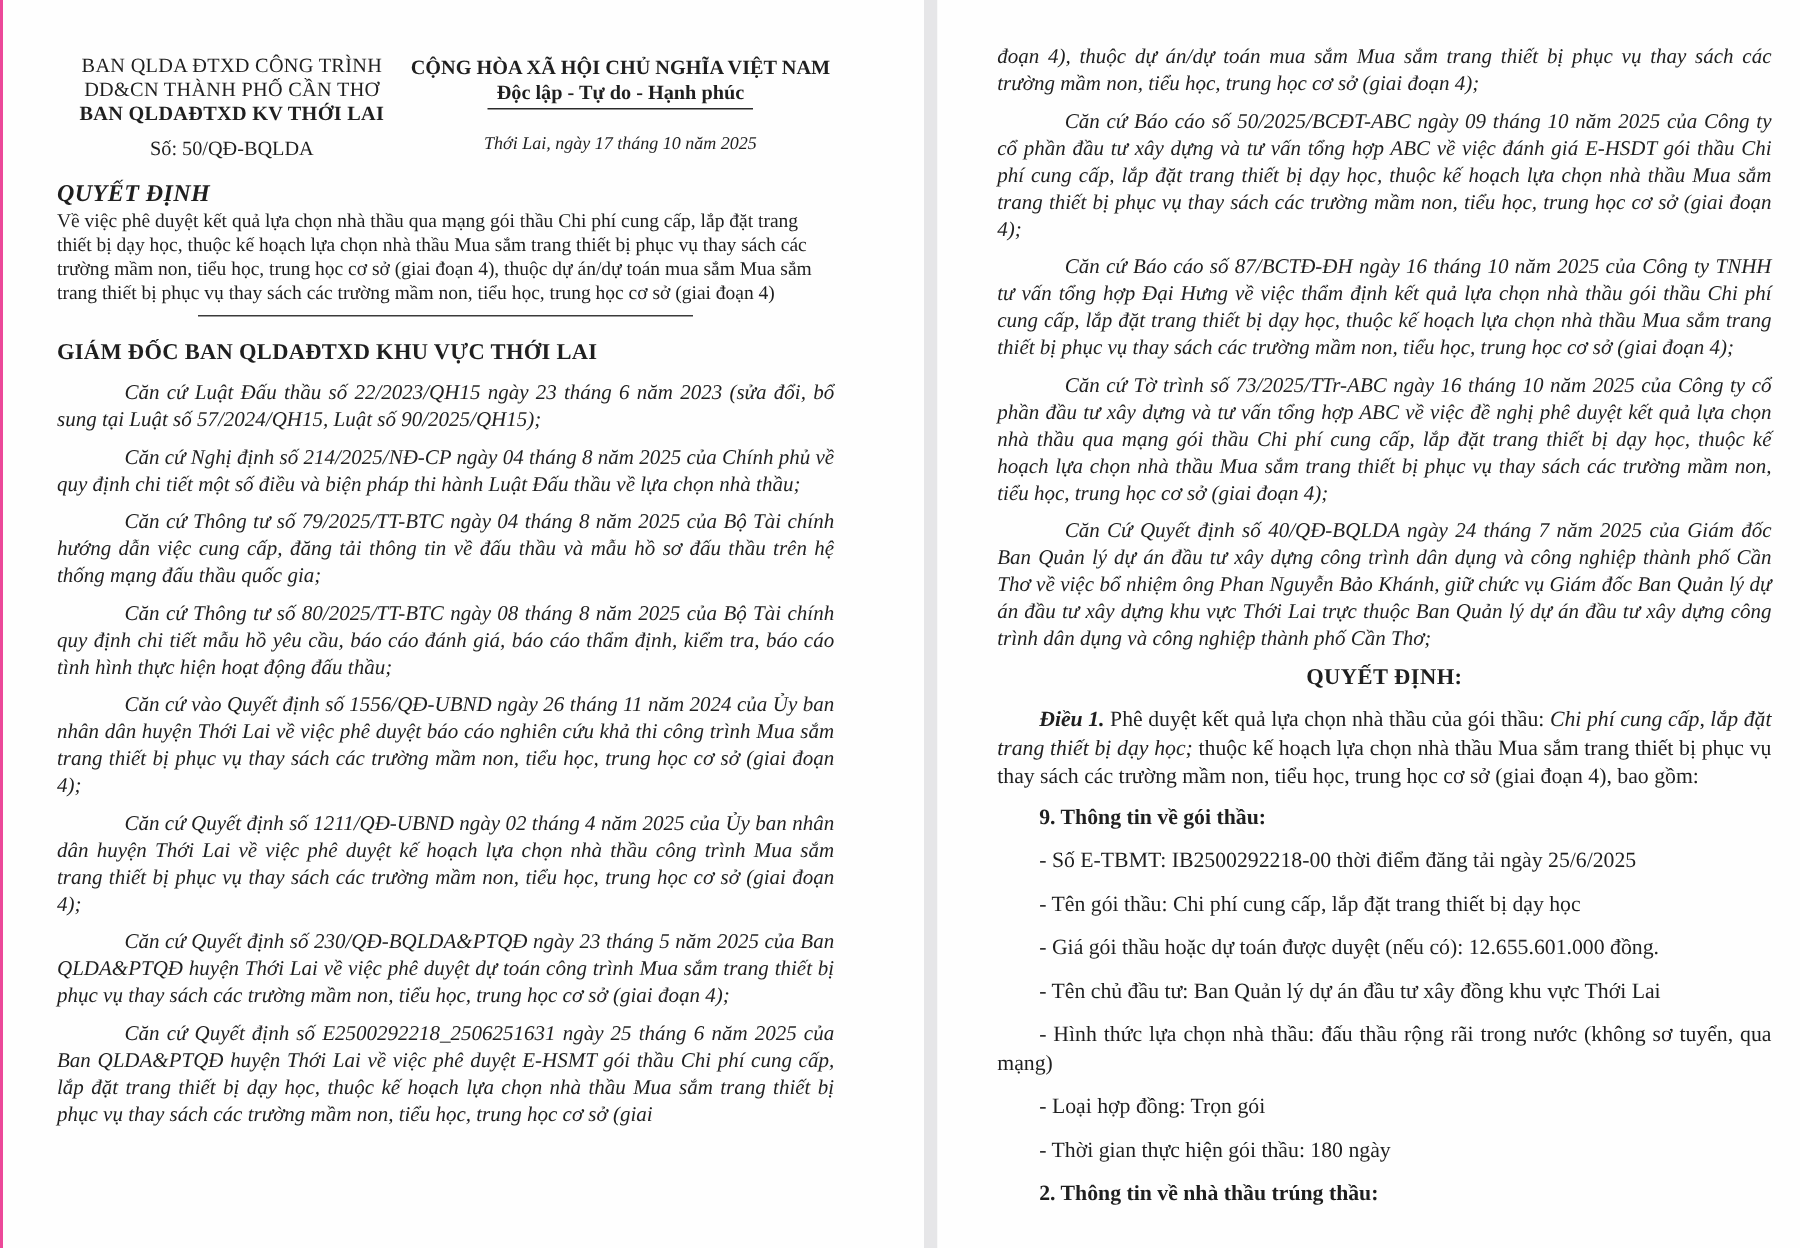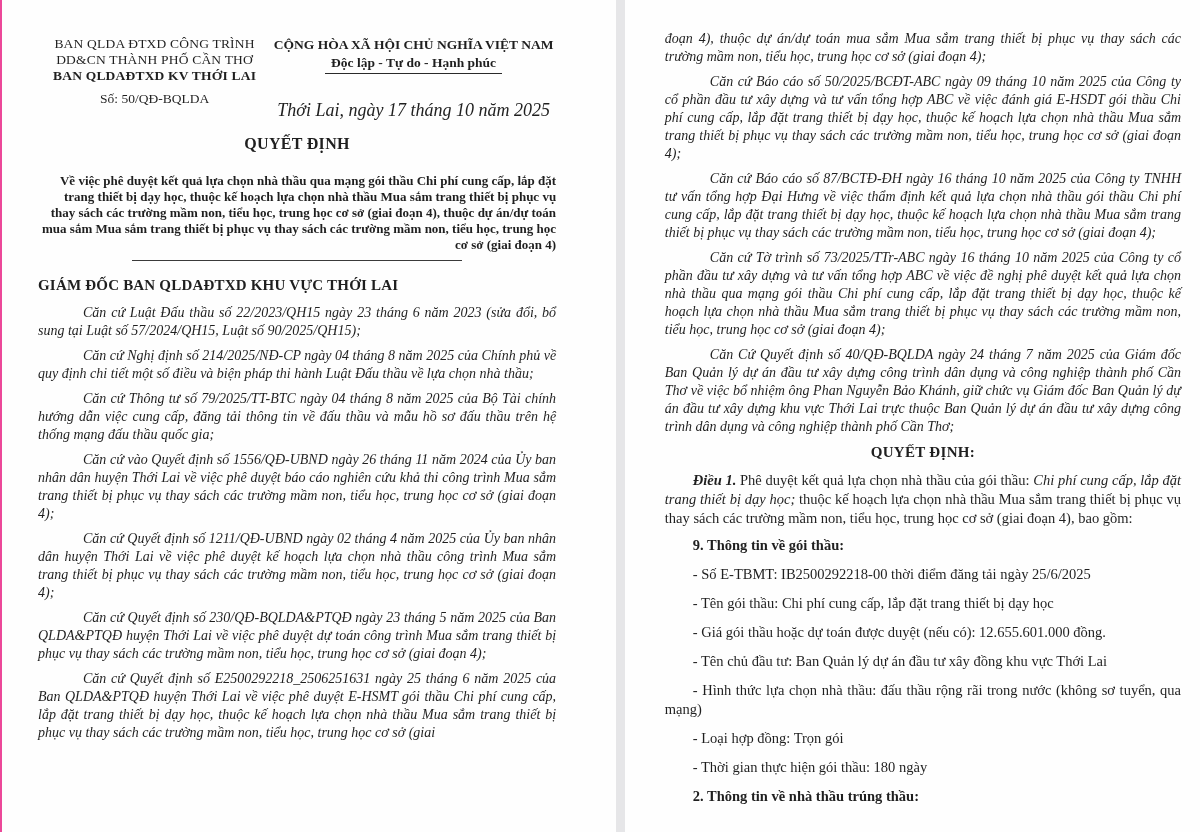--- a/index.html
+++ b/index.html
@@ -39,27 +39,27 @@
   .doc-number { font-size: 13.5px; margin-top: 7px; }
   .header-national { width: 55%; text-align: center; }
   .motto-1 { font-weight: bold; font-size: 13.5px; line-height: 17px; }
   .motto-2 {
     font-weight: bold; font-size: 13.5px;
     display: inline-block;
     border-bottom: 1.5px solid #2a2a2a;
     padding: 0 6px 2px 6px;
     margin-top: 1px;
   }
-  .place-date { font-style: italic; font-size: 18px; margin-top: 26px; }
+  .place-date { font-style: italic; font-size: 12px; margin-top: 15px; }
 
   
-  .doc-title { text-align: center; font-weight: bold; font-size: 16px; margin-top: 6px; letter-spacing: 0.3px; }
+  .doc-title { font-weight: bold; font-size: 16px; margin-top: 6px; letter-spacing: 0.3px; font-style: italic; }
   .doc-subtitle {
-    text-align: right; font-weight: bold; font-size: 13px;
-    line-height: 16px; margin-top: 20px;
+    text-align: left; font-weight: normal; font-size: 13px;
+    line-height: 16px; margin-top: 0;
   }
   .subtitle-rule {
     width: 330px; border-top: 1.3px solid #3a3a3a;
     margin: 7px auto 0 auto; height: 0;
   }
   .authority {
     font-weight: bold; font-size: 15px;
     margin-top: 16px; margin-bottom: 10px; letter-spacing: 0.2px;
   }
 
@@ -123,20 +123,21 @@
     <div class="authority">GIÁM ĐỐC BAN QLDAĐTXD KHU VỰC THỚI LAI</div>
 
     <div>
 
         <p class="recital">Căn cứ Luật Đấu thầu số 22/2023/QH15 ngày 23 tháng 6 năm 2023 (sửa đổi, bổ sung tại Luật số 57/2024/QH15, Luật số 90/2025/QH15);</p>
 
         <p class="recital">Căn cứ Nghị định số 214/2025/NĐ-CP ngày 04 tháng 8 năm 2025 của Chính phủ về quy định chi tiết một số điều và biện pháp thi hành Luật Đấu thầu về lựa chọn nhà thầu;</p>
 
         <p class="recital">Căn cứ Thông tư số 79/2025/TT-BTC ngày 04 tháng 8 năm 2025 của Bộ Tài chính hướng dẫn việc cung cấp, đăng tải thông tin về đấu thầu và mẫu hồ sơ đấu thầu trên hệ thống mạng đấu thầu quốc gia;</p>
 
+        <p class="recital">Căn cứ Thông tư số 80/2025/TT-BTC ngày 08 tháng 8 năm 2025 của Bộ Tài chính quy định chi tiết mẫu hồ yêu cầu, báo cáo đánh giá, báo cáo thẩm định, kiểm tra, báo cáo tình hình thực hiện hoạt động đấu thầu;</p>
 
         <p class="recital">Căn cứ vào Quyết định số 1556/QĐ-UBND ngày 26 tháng 11 năm 2024 của Ủy ban nhân dân huyện Thới Lai về việc phê duyệt báo cáo nghiên cứu khả thi công trình Mua sắm trang thiết bị phục vụ thay sách các trường mầm non, tiểu học, trung học cơ sở (giai đoạn 4);</p>
 
         <p class="recital">Căn cứ Quyết định số 1211/QĐ-UBND ngày 02 tháng 4 năm 2025 của Ủy ban nhân dân huyện Thới Lai về việc phê duyệt kế hoạch lựa chọn nhà thầu công trình Mua sắm trang thiết bị phục vụ thay sách các trường mầm non, tiểu học, trung học cơ sở (giai đoạn 4);</p>
 
         <p class="recital">Căn cứ Quyết định số 230/QĐ-BQLDA&amp;PTQĐ ngày 23 tháng 5 năm 2025 của Ban QLDA&amp;PTQĐ huyện Thới Lai về việc phê duyệt dự toán công trình Mua sắm trang thiết bị phục vụ thay sách các trường mầm non, tiểu học, trung học cơ sở (giai đoạn 4);</p>
 
         <p class="recital">Căn cứ Quyết định số E2500292218_2506251631 ngày 25 tháng 6 năm 2025 của Ban QLDA&amp;PTQĐ huyện Thới Lai về việc phê duyệt E-HSMT gói thầu Chi phí cung cấp, lắp đặt trang thiết bị dạy học, thuộc kế hoạch lựa chọn nhà thầu Mua sắm trang thiết bị phục vụ thay sách các trường mầm non, tiểu học, trung học cơ sở (giai</p>
       </div>
 

